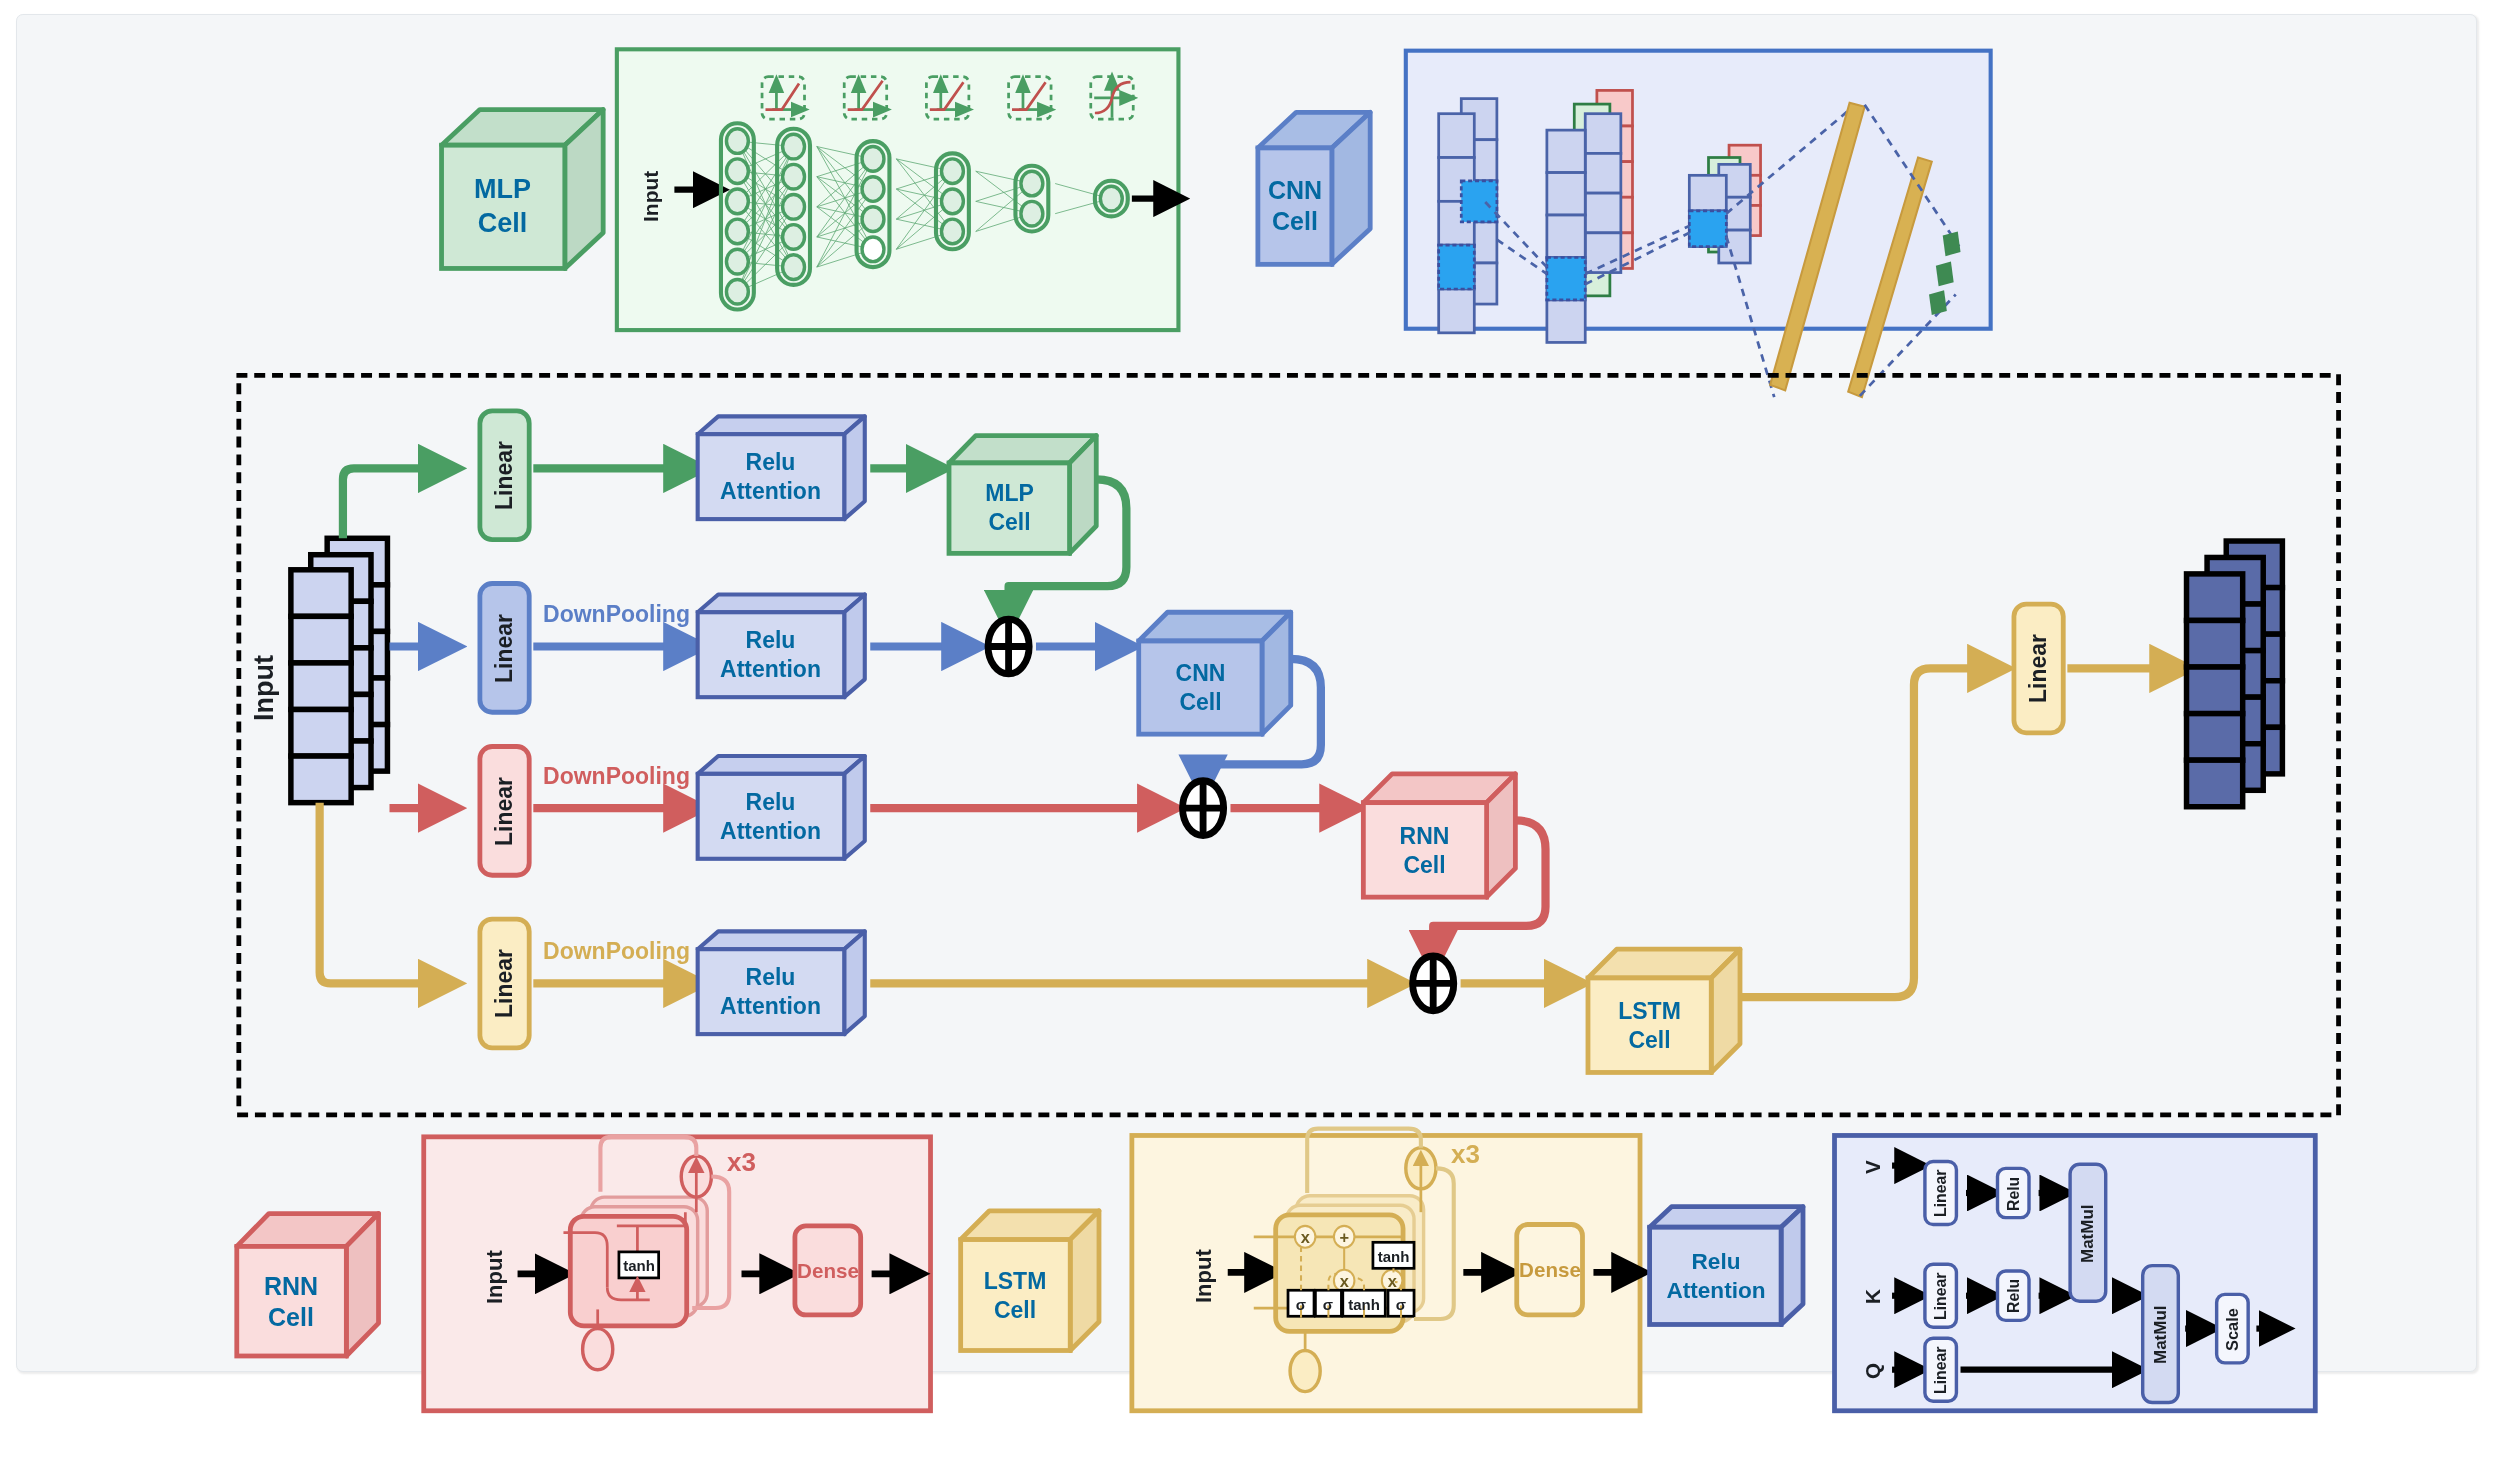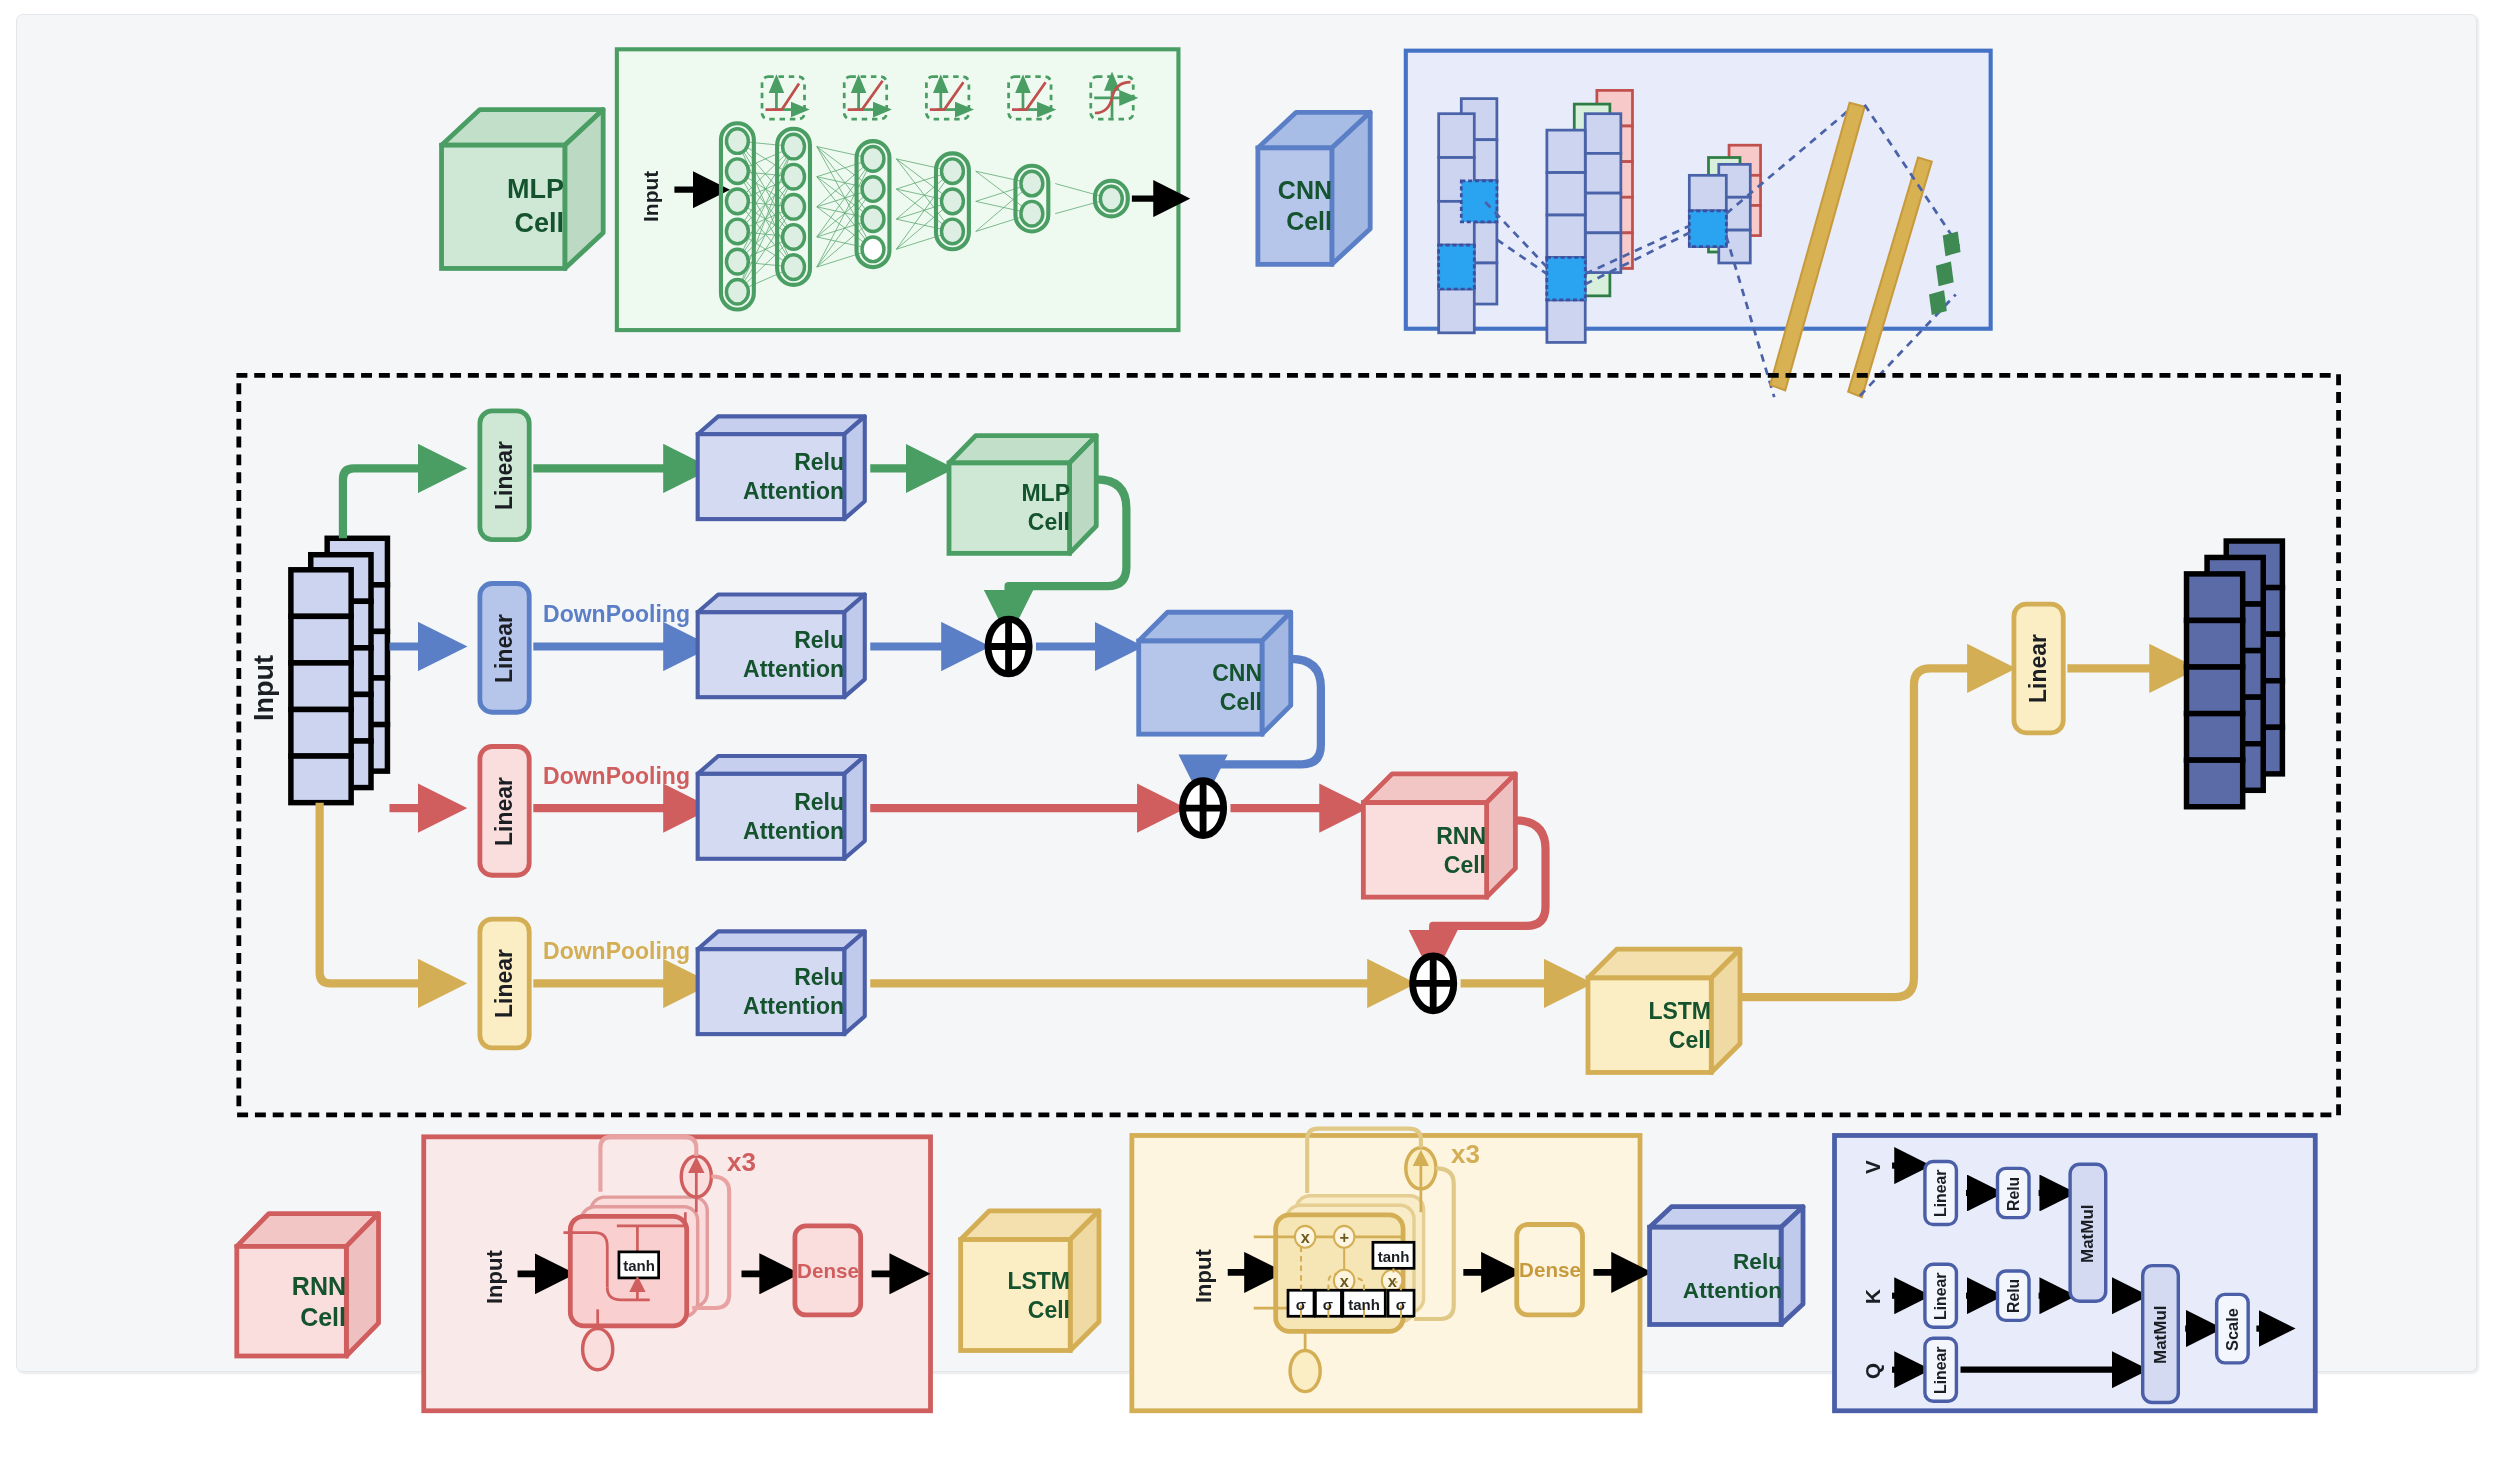--- a/index.html
+++ b/index.html
@@ -6,22 +6,22 @@
   body{font-family:"Liberation Sans", sans-serif;}
   #root{position:relative;width:2500px;height:1482px;background:#ffffff;overflow:hidden;}
   .page-frame{position:absolute;left:16.4px;top:13.7px;width:2459px;height:1356px;
     background:#f4f6f8;border:1.4px solid #e3e7eb;border-radius:6.9px;
     box-shadow:1.4px 1.4px 2.1px rgba(0,0,0,.08);}
   svg{position:absolute;left:0;top:0;overflow:visible;}
 
   .lbl{position:absolute;font-weight:bold;color:#1b1f24;white-space:nowrap;
        display:flex;align-items:center;justify-content:center;pointer-events:none;}
   .vert{writing-mode:vertical-rl;transform:rotate(180deg);}
-  .cube-text{position:absolute;display:flex;flex-direction:column;align-items:flex-end;
-       justify-content:center;font-weight:bold;color:#14532d;line-height:1.25;}
+  .cube-text{position:absolute;display:flex;flex-direction:column;align-items:center;
+       justify-content:center;font-weight:bold;color:#0369a1;line-height:1.25;}
 </style>
 </head>
 <body>
 
 <div id="root">
   <div class="page-frame"></div>
 
   <svg width="2500" height="1482" viewBox="0 0 3649 2164">
     <defs>
       <marker id="ahGreen" markerWidth="6" markerHeight="6" refX="3.2" refY="3" orient="auto">

